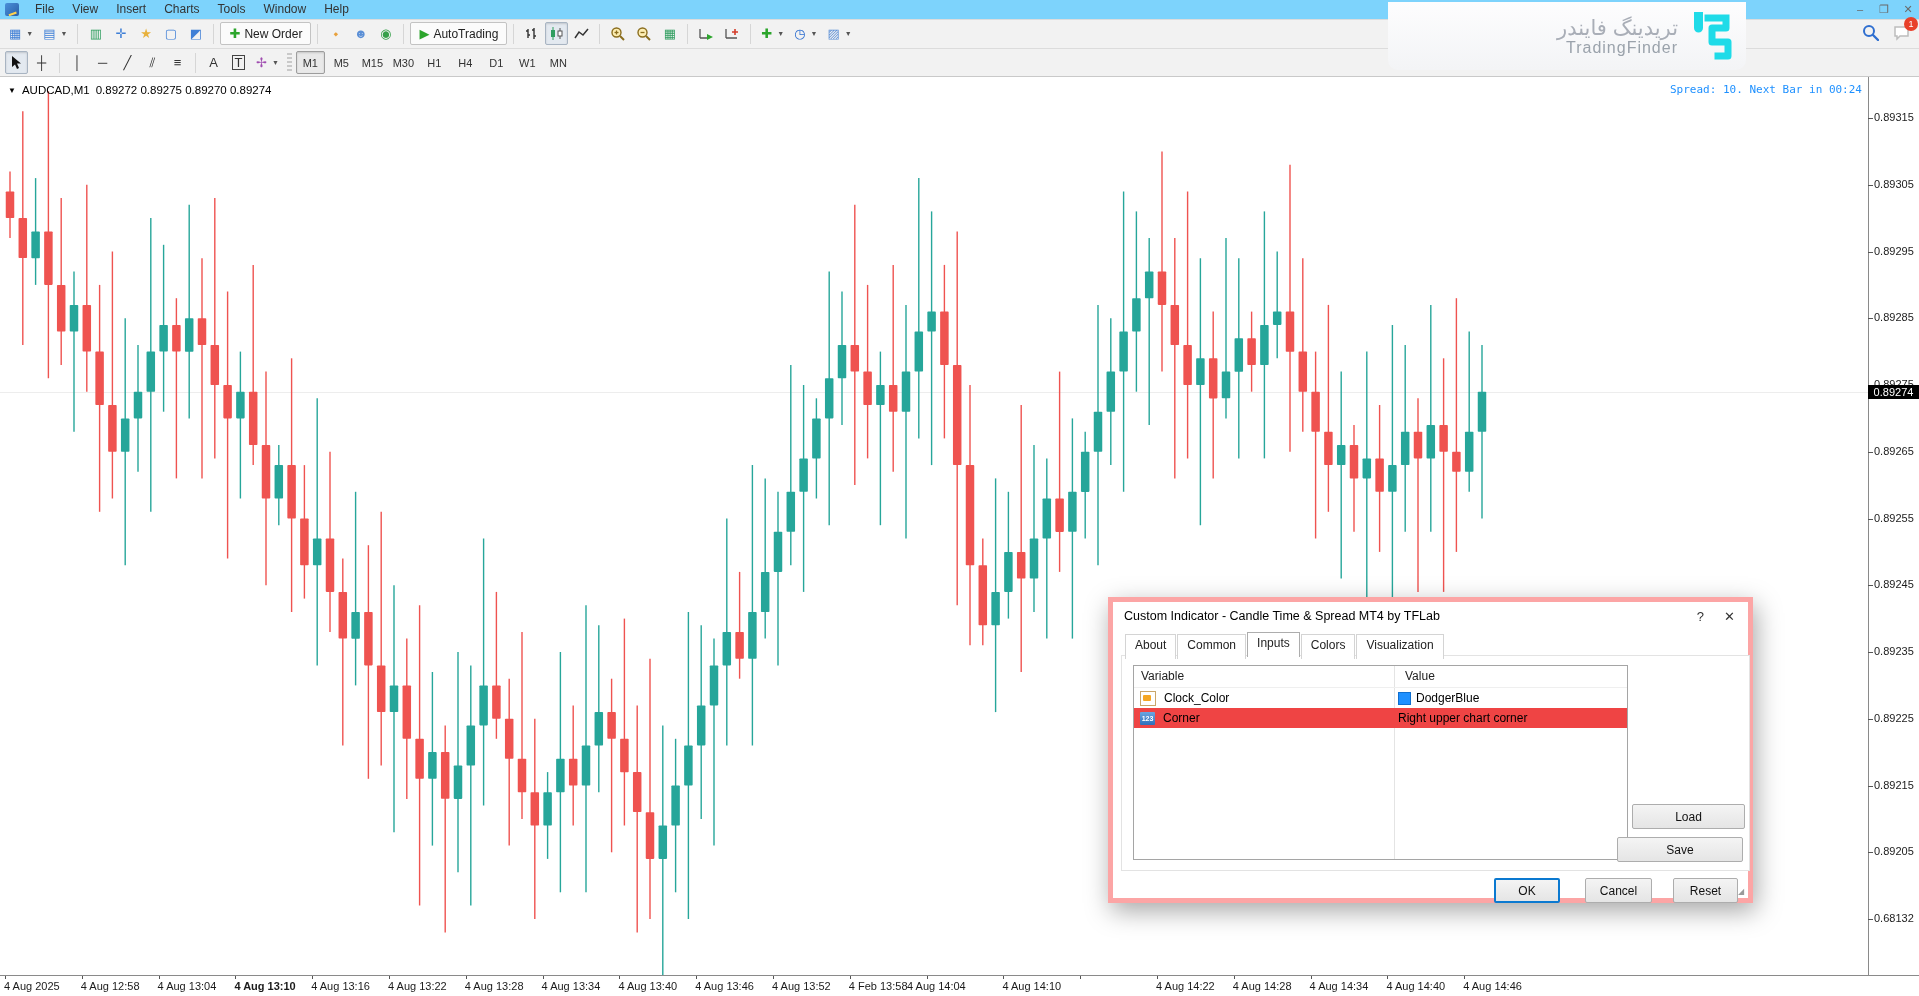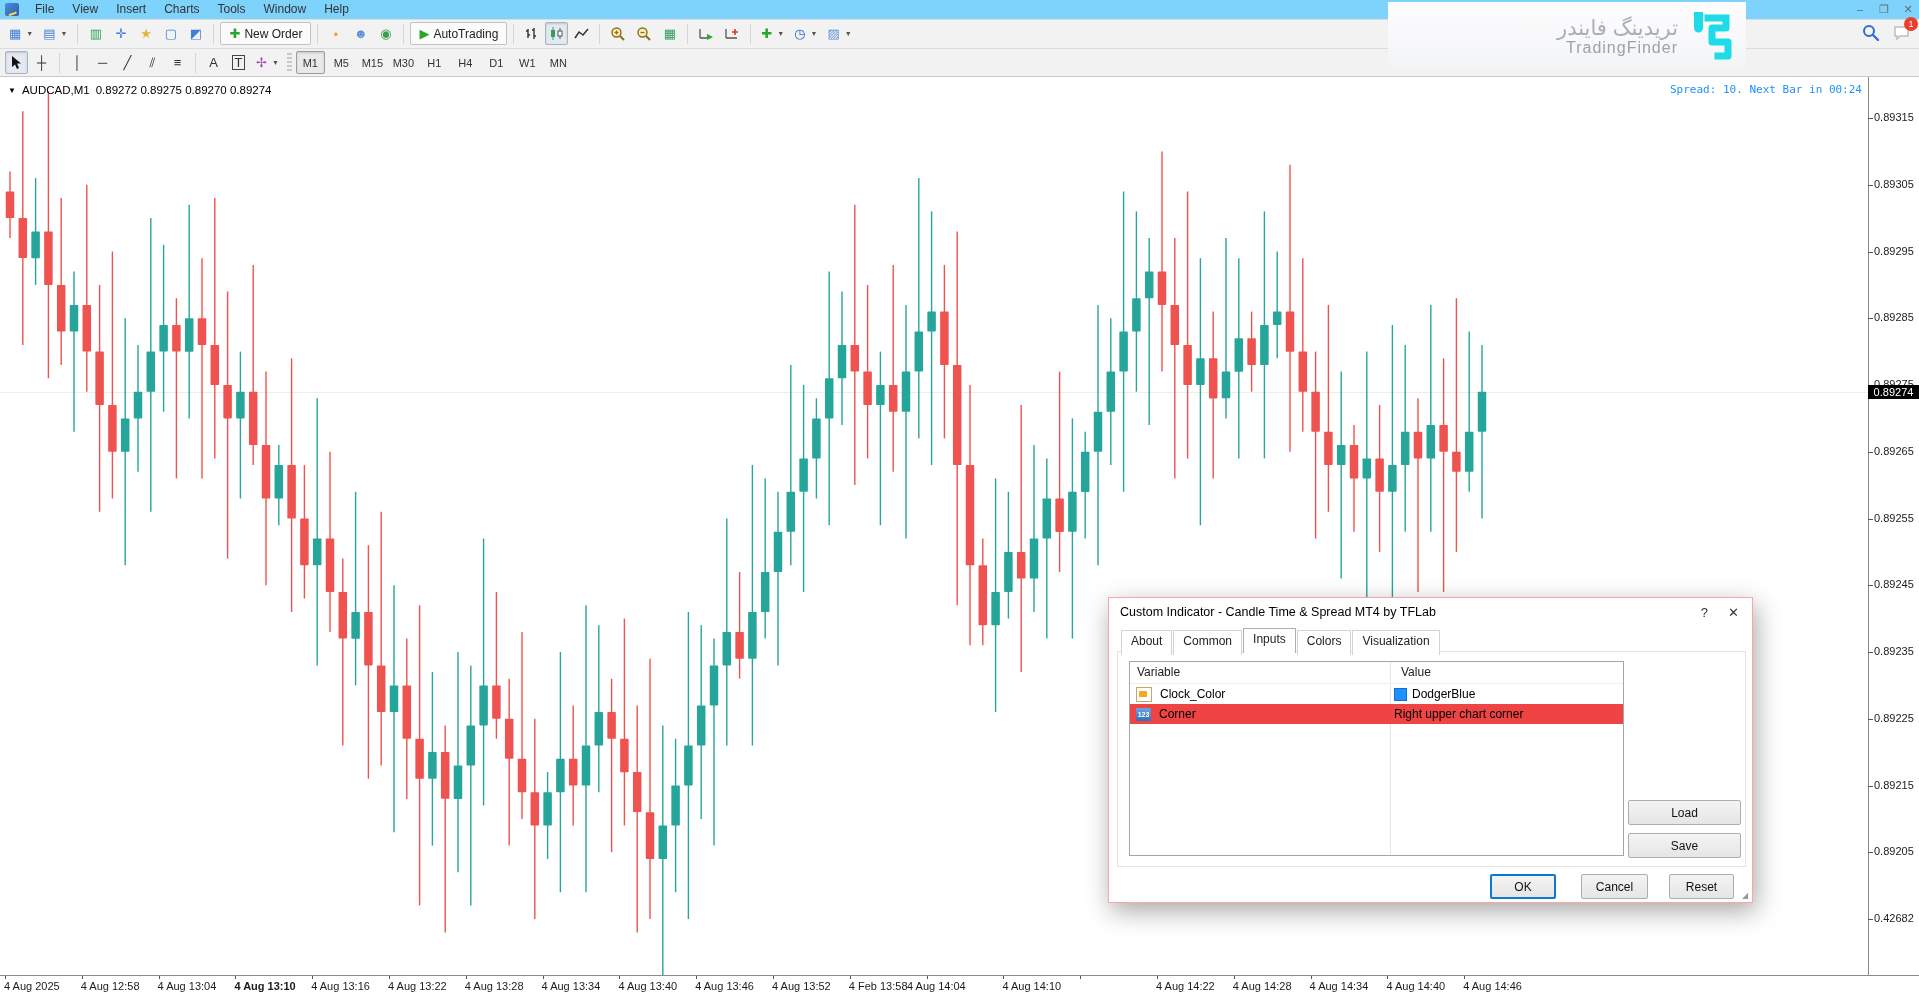--- a/index.html
+++ b/index.html
@@ -63,21 +63,21 @@
   .time-label{position:absolute;top:4px;font-size:11px;color:#1b1b1b;white-space:nowrap;}
   .time-tick{position:absolute;top:0;width:1px;height:3px;background:#555;}
   .chart-title{position:absolute;left:8px;top:84px;display:flex;align-items:center;gap:6px;
     font-size:11.5px;color:#000;z-index:3;}
   .chart-title .tri{font-size:8px;}
   .spread-text{position:absolute;right:57px;top:83px;font-family:"DejaVu Sans Mono",monospace;
     font-size:11px;color:#1e90ff;z-index:3;}
   #candles{position:absolute;left:0;top:77px;z-index:1;pointer-events:none;}
   
   .dialog{position:absolute;left:1108px;top:597px;width:645px;height:306px;background:#fff;
-    border:1px solid #fca5a5;box-shadow:3px 8px 24px rgba(0,0,0,.35);z-index:10;font-size:12px;color:#000;box-sizing:border-box;}
+    border:5px solid #fca5a5;box-shadow:3px 8px 24px rgba(0,0,0,.35);z-index:10;font-size:12px;color:#000;box-sizing:border-box;}
   .dlg-title{height:28px;display:flex;align-items:center;padding-left:11px;font-size:12.5px;}
   .dlg-btn{position:absolute;top:7px;font-size:13px;color:#333;cursor:default;}
   .dlg-help{right:44px;}
   .dlg-close{right:13px;}
   .dlg-tabs{position:absolute;left:12px;top:32px;display:flex;z-index:2;}
   .tab{padding:3px 9px 4px 9px;border:1px solid #d4d4d4;border-bottom:none;background:#fff;
     margin-right:1px;font-size:12px;color:#222;cursor:default;}
   .tab.active{position:relative;top:-2px;padding-bottom:7px;border-color:#adadad;z-index:3;background:#fff;}
   .dlg-pane{position:absolute;left:8px;top:53px;width:627px;height:214px;border:1px solid #e3e3e3;background:#fff;}
   .lv{position:absolute;left:20px;top:63px;width:493px;height:193px;border:1px solid #a5a5a5;background:#fff;overflow:hidden;}
@@ -91,21 +91,21 @@
   .icon-color{width:14px;height:13px;background:#fff;border:1px solid #caa66a;position:relative;}
   .icon-color:after{content:"";position:absolute;left:2px;top:3px;width:8px;height:6px;background:#f5a623;border-radius:1px;}
   .icon-123{width:15px;height:13px;background:linear-gradient(180deg,#6aa6e0,#2f6fba);color:#fff;
     font-size:7px;font-weight:bold;display:flex;align-items:center;justify-content:center;border-radius:1px;}
   .swatch{width:11px;height:11px;background:#1e90ff;border:1px solid #0f6fd0;}
   .pbtn{position:absolute;height:25px;background:linear-gradient(180deg,#f4f4f4,#e5e5e5);
     border:1px solid #adadad;border-radius:2px;font-size:12px;color:#111;display:flex;
     align-items:center;justify-content:center;cursor:default;box-sizing:border-box;}
   .pbtn.focus{border:2px solid #0b79d0;}
   .btn-load{left:519px;top:202px;width:113px;}
-  .btn-save{left:519px;top:235px;width:113px;}
+  .btn-save{left:504px;top:235px;width:126px;}
   .btn-ok{left:381px;top:276px;width:66px;}
   .btn-cancel{left:472px;top:276px;width:67px;}
   .btn-reset{left:560px;top:276px;width:65px;text-align:center;}
   .grip-corner{position:absolute;right:2px;bottom:2px;width:8px;height:8px;color:#9a9a9a;font-size:8px;line-height:8px;}
   svg{display:block;}
 </style>
 </head>
 <body>
 
 <div class="menubar">
@@ -584,21 +584,21 @@
     <div class="price-label" style="top: 578.25px;">0.89245</div>
     <div class="price-tick" style="top: 652px;"></div>
     <div class="price-label" style="top: 645px;">0.89235</div>
     <div class="price-tick" style="top: 718.75px;"></div>
     <div class="price-label" style="top: 711.75px;">0.89225</div>
     <div class="price-tick" style="top: 785.5px;"></div>
     <div class="price-label" style="top: 778.5px;">0.89215</div>
     <div class="price-tick" style="top: 852.25px;"></div>
     <div class="price-label" style="top: 845.25px;">0.89205</div>
     <div class="price-tick" style="top: 919px;"></div>
-    <div class="price-label" style="top: 912px;">0.42682</div>
+    <div class="price-label" style="top: 912px;">0.68132</div>
   </div>
 <div id="cur-line" class="cur-line" style="top: 392px;"></div>
 <div id="price-badge" class="price-badge" style="top: 385px;">0.89274</div>
 
 <div class="chart-title">
   <span class="tri">▼</span>
   <span>AUDCAD,M1</span>
   <span>0.89272 0.89275 0.89270 0.89274</span>
 </div>
 <div class="spread-text">Spread: 10. Next Bar in 00:24</div>

